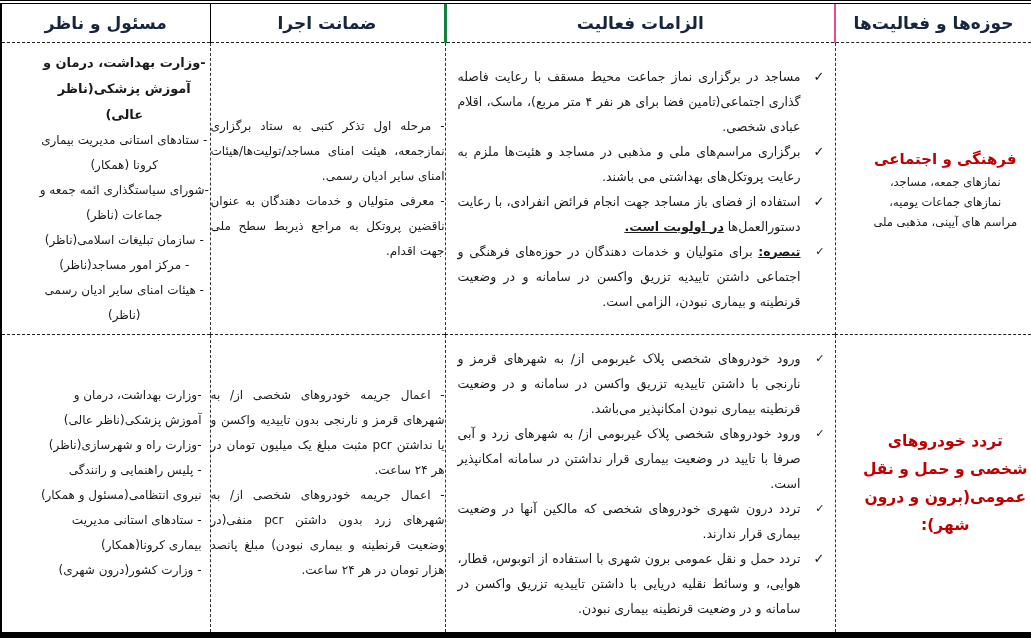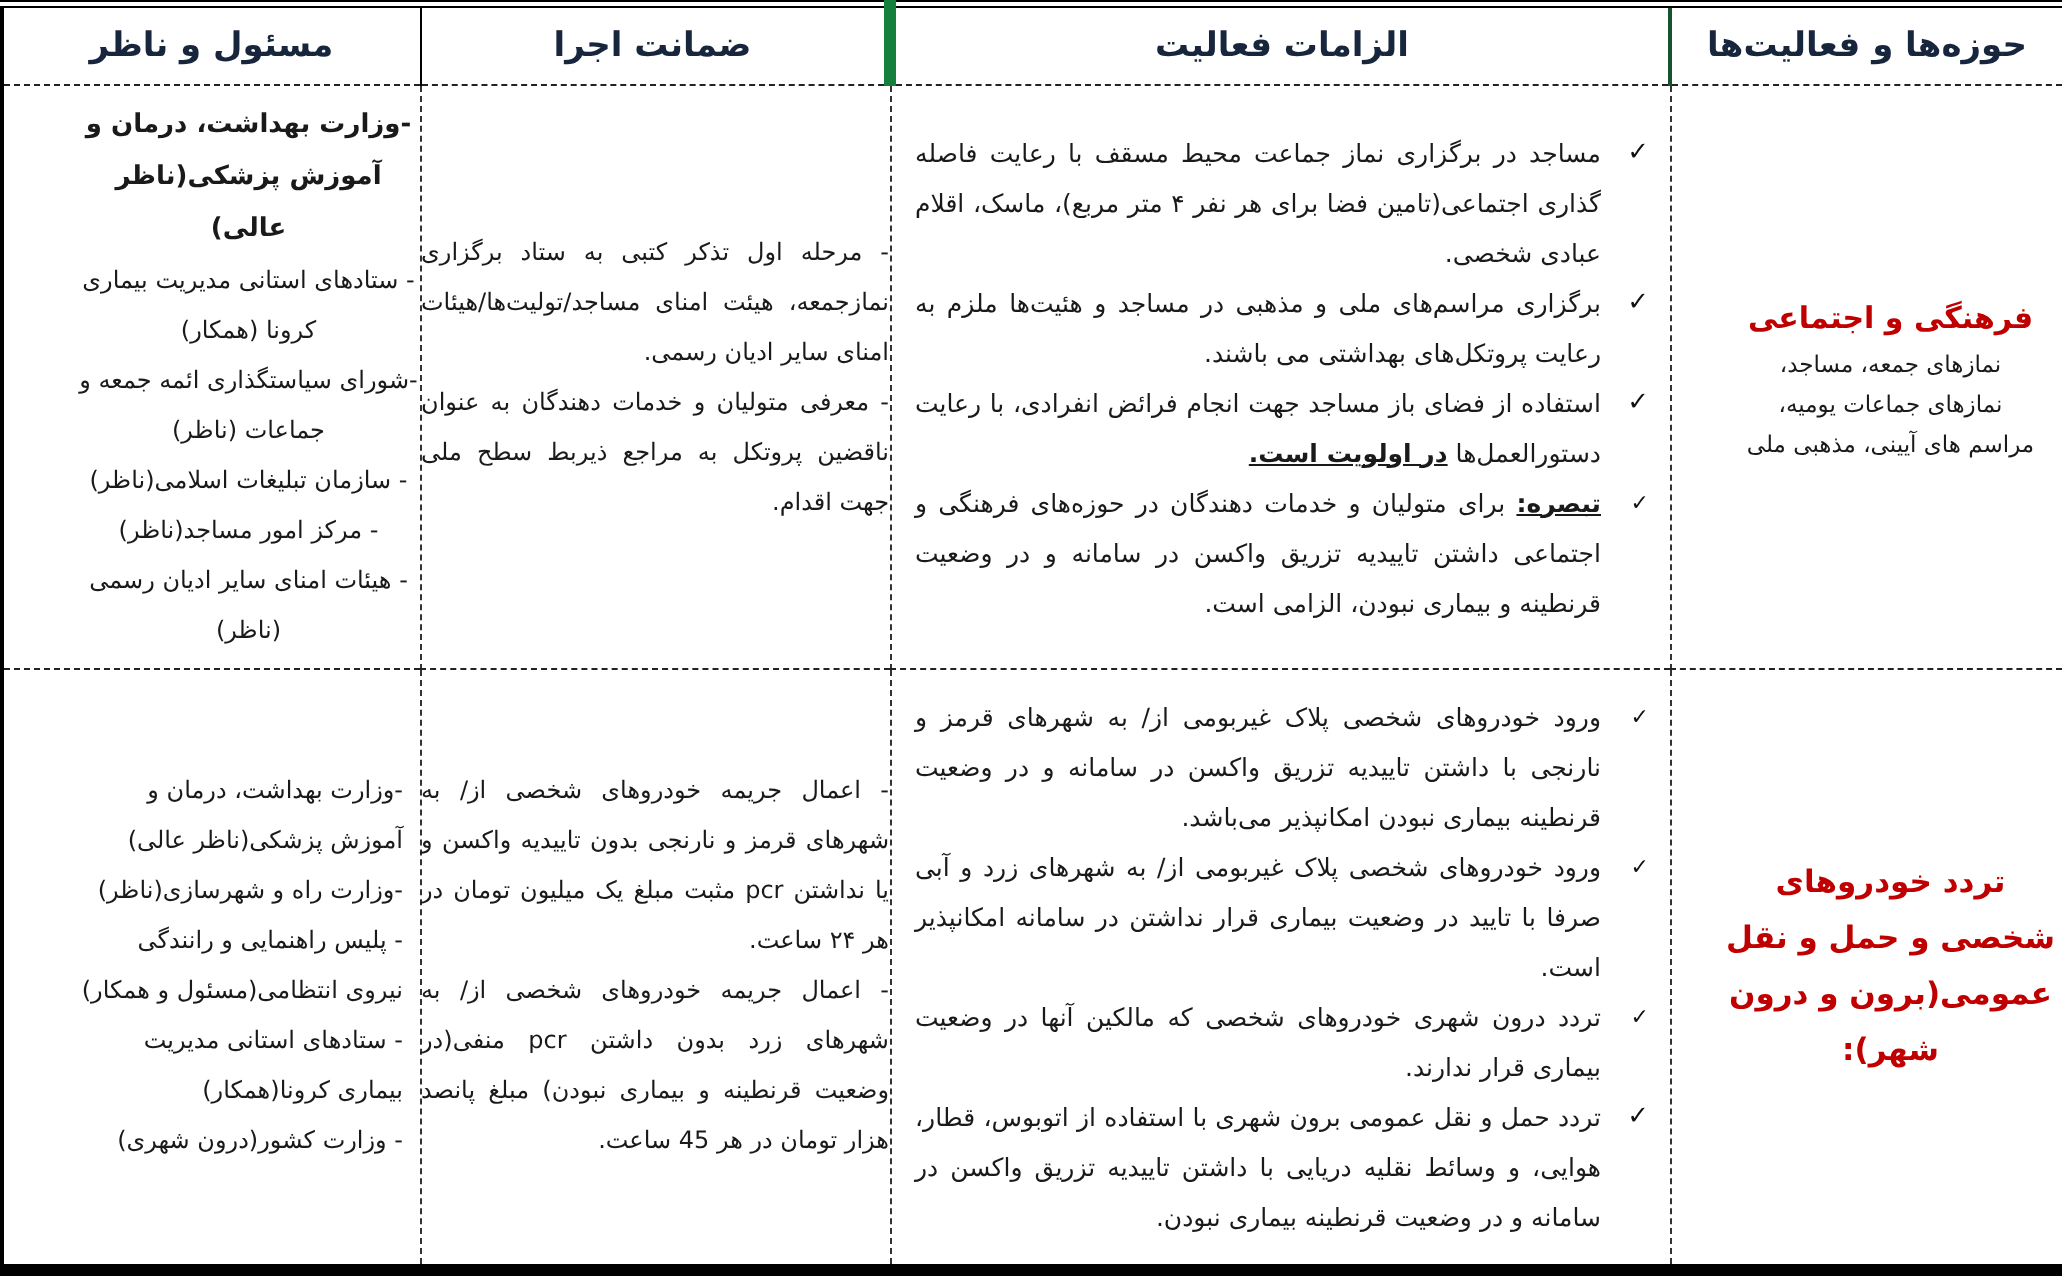--- a/index.html
+++ b/index.html
@@ -5,22 +5,22 @@
     html, body { margin: 0; padding: 0; background: #ffffff; }
     body { width: 1031px; height: 642px; overflow: hidden; font-family: "DejaVu Sans", sans-serif; color: #1a1a1a; }
     .doc { position: relative; width: 1031px; height: 642px; background: #fff; }
     table.protocol { direction: rtl; border-collapse: collapse; width: 1031px; table-layout: fixed; position: absolute; top: 0; left: 0; }
     table.protocol th, table.protocol td { padding: 0; vertical-align: middle; }
     table.protocol thead th {
       height: 38px; font-size: 17px; font-weight: bold; color: #17263c; 
       border-top: 4px double #000; border-bottom: 1px dashed #222;
       border-left: 1px solid #000;
     }
-    table.protocol thead th.c-area { border-right: 2px solid #000; border-left: 2px solid #14532d; }
-    table.protocol thead th.c-req { border-left: 6px solid #15803d; }
+    table.protocol thead th.c-area { border-right: 2px solid #000; border-left: 2px solid #ec4899; }
+    table.protocol thead th.c-req { border-left: 3px solid #15803d; }
     table.protocol thead th.c-resp { border-left: 2px solid #000; }
     table.protocol tbody td { border-left: 1px dashed #333; border-bottom: 1px dashed #222; }
     table.protocol tbody td.c-area { border-right: 2px solid #000; padding-left: 24px; }
     table.protocol tbody td.c-resp { border-left: 2px solid #000; }
     table.protocol tbody tr.last td { border-bottom: 6px solid #000; }
     .area-cell { text-align: center; padding: 0 6px; }
     .area-title { color: #c00000; font-weight: bold; font-size: 15px; line-height: 26px; }
     .area-sub { font-size: 11.5px; line-height: 20px; color: #1a1a1a; }
     .req-list { list-style: none; margin: 0; padding: 4px 10px 4px 12px; }
     .req-list li { position: relative; padding-right: 24px; font-size: 12.5px; line-height: 25px; text-align: justify; }
@@ -117,21 +117,21 @@
               <span>تردد درون شهری خودروهای شخصی که مالکین آنها در وضعیت بیماری قرار ندارند.</span>
             </li>
             <li>
               <span class="chk">✓</span>
               <span>تردد حمل و نقل عمومی برون شهری با استفاده از اتوبوس، قطار، هوایی، و وسائط نقلیه دریایی با داشتن تاییدیه تزریق واکسن در سامانه و در وضعیت قرنطینه بیماری نبودن.</span>
             </li>
           </ul>
         </td>
         <td class="c-guar guar-cell">
           <p>- اعمال جریمه خودروهای شخصی از/ به شهرهای قرمز و نارنجی بدون تاییدیه واکسن و یا نداشتن pcr مثبت مبلغ یک میلیون تومان در هر ۲۴ ساعت.</p>
-          <p>- اعمال جریمه خودروهای شخصی از/ به شهرهای زرد بدون داشتن pcr منفی(در وضعیت قرنطینه و بیماری نبودن) مبلغ پانصد هزار تومان در هر 45 ساعت.</p>
+          <p>- اعمال جریمه خودروهای شخصی از/ به شهرهای زرد بدون داشتن pcr منفی(در وضعیت قرنطینه و بیماری نبودن) مبلغ پانصد هزار تومان در هر ۲۴ ساعت.</p>
         </td>
         <td class="c-resp resp-cell right-align">
           <p>-وزارت بهداشت، درمان و آموزش پزشکی(ناظر عالی)</p>
           <p>-وزارت راه و شهرسازی(ناظر)</p>
           <p>- پلیس راهنمایی و رانندگی نیروی انتظامی(مسئول و همکار)</p>
           <p>- ستادهای استانی مدیریت بیماری کرونا(همکار)</p>
           <p>- وزارت کشور(درون شهری)</p>
         </td>
       </tr>
     </tbody>

